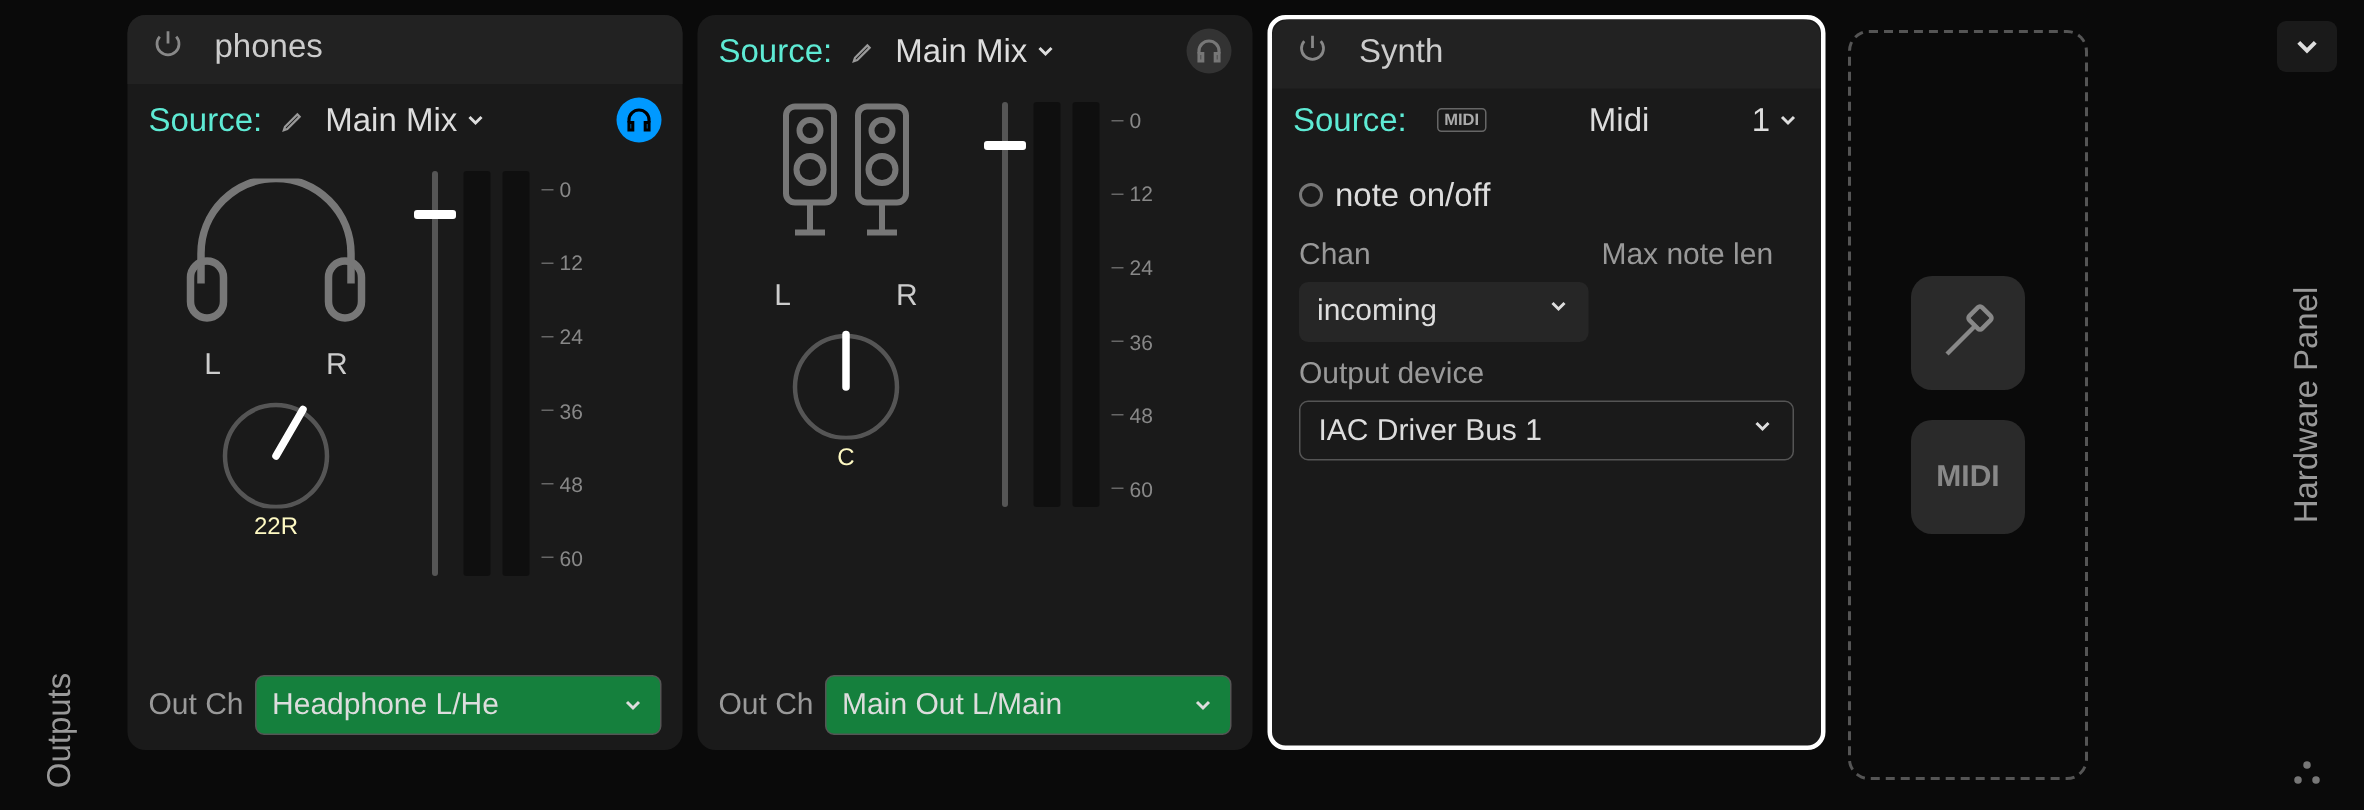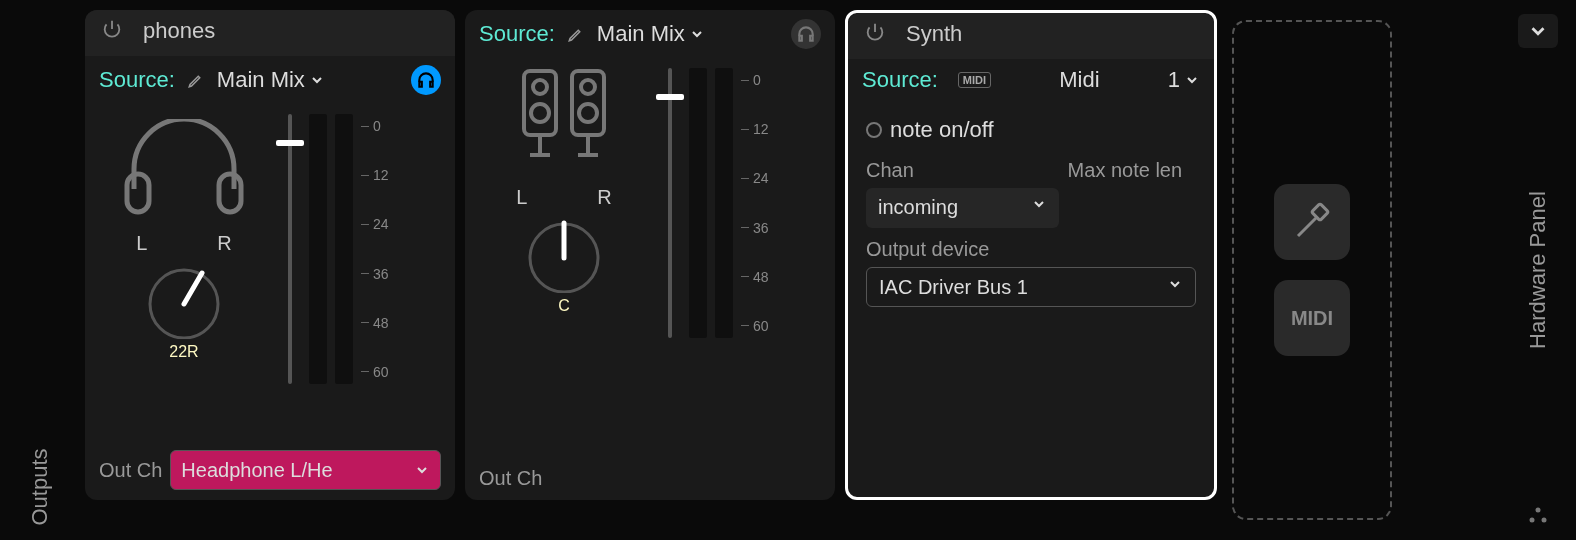--- a/index.html
+++ b/index.html
@@ -32,21 +32,21 @@
   .fader-sec{display:flex;gap:8px;align-items:stretch;height:270px}
   .fader{width:22px;position:relative;display:flex;justify-content:center}
   .fader-track{width:4px;background:#555;height:100%;border-radius:2px}
   .fader-handle{position:absolute;width:28px;height:6px;background:#fff;border-radius:2px;top:26px}
   .meter{width:18px;background:#0f0f0f;border-radius:2px}
   .scale{display:flex;flex-direction:column;justify-content:space-between;font-size:14px;color:#888;padding:4px 0}
   .scale div{display:flex;align-items:center;gap:4px}
   .scale .tick{width:8px;height:1px;background:#666}
   .out-row{display:flex;align-items:center;gap:8px;padding:10px 14px}
   .out-label{font-size:20px;color:#999;white-space:nowrap}
-  .select{flex:1;background:#be185d;border:1px solid #555;border-radius:6px;padding:6px 10px;color:#ddd;font-size:20px;display:flex;align-items:center;justify-content:space-between;height:40px}
+  .select{flex:1;background:#15803d;border:1px solid #555;border-radius:6px;padding:6px 10px;color:#ddd;font-size:20px;display:flex;align-items:center;justify-content:space-between;height:40px}
   .midi-body{flex:1;padding:10px 18px;display:flex;flex-direction:column;gap:10px}
   .radio-row{display:flex;align-items:center;gap:8px;padding:6px 0}
   .radio{width:16px;height:16px;border:2px solid #777;border-radius:50%}
   .radio-label{font-size:22px;color:#ddd}
   .field-row{display:flex;gap:9px}
   .field{display:flex;flex-direction:column;gap:6px}
   .field-label{font-size:20px;color:#999}
   .input{background:#262626;border:none;border-radius:6px;padding:8px 12px;color:#ddd;font-size:20px;display:flex;align-items:flex-start;justify-content:space-between;height:40px}
   .dropzone{width:160px;border:2px dashed #555;border-radius:14px;margin:10px 5px;display:flex;flex-direction:column;align-items:center;justify-content:center;gap:20px}
   .dz-btn{width:76px;height:76px;background:#2a2a2a;border-radius:14px;display:flex;align-items:center;justify-content:center;color:#888;font-size:20px;font-weight:bold}
@@ -243,20 +243,26 @@
               </div>
             <div>
                 <span class="tick"></span>
                 <span>60</span>
               </div>
           </div>
         </div>
       </div>
       <div class="out-row">
         <span class="out-label">Out Ch</span>
+        <div class="select">
+          <span>Main Out L/Main</span>
+          <svg width="16" height="16" viewBox="0 0 24 24" fill="none" stroke="currentColor" stroke-width="3">
+              <path d="M6 9l6 6 6-6"></path>
+            </svg>
+        </div>
       </div>
     </div>
 
     <div class="panel highlight">
       <div class="panel-header">
         <span class="power">
           <svg viewBox="0 0 24 24" width="22" height="22" fill="none" stroke="currentColor" stroke-width="2">
               <path d="M12 3v9"></path>
               <path d="M6 7a8 8 0 1 0 12 0"></path>
             </svg>

